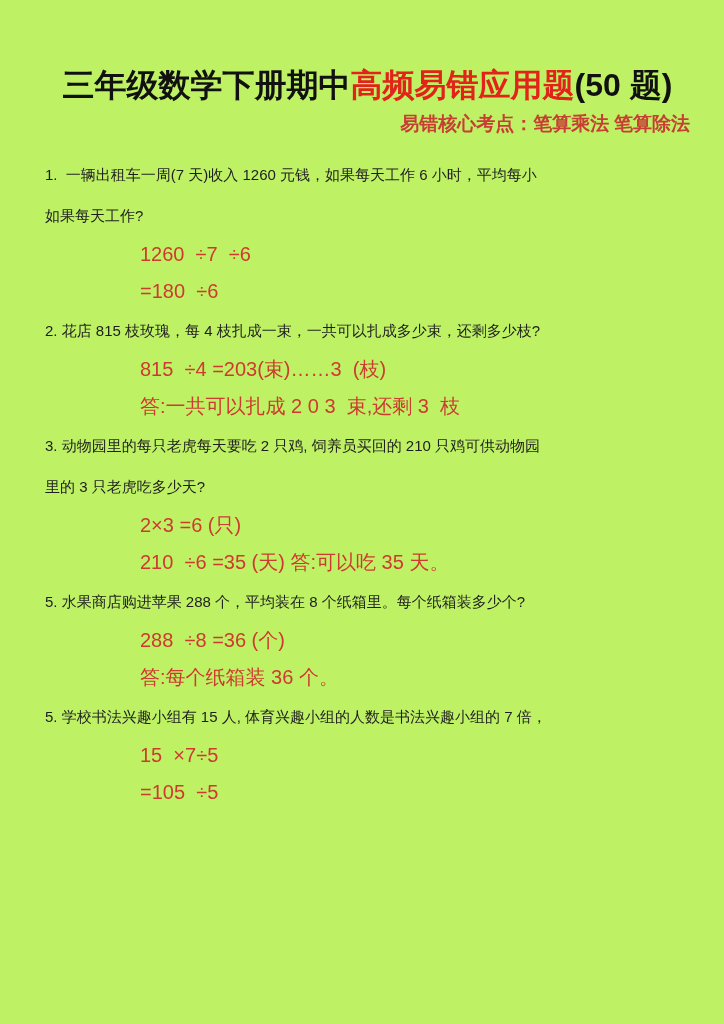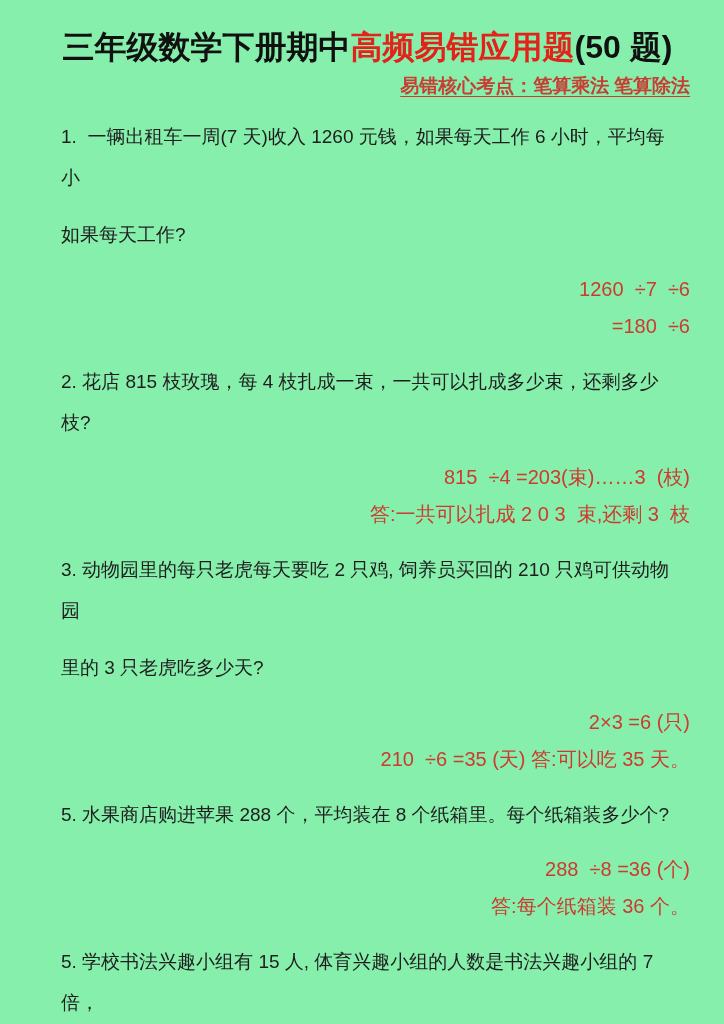--- a/index.html
+++ b/index.html
@@ -5,23 +5,23 @@
   html, body {
     margin: 0;
     padding: 0;
     background: #ffffff;
   }
   .page {
     position: relative;
     width: 724px;
     height: 1024px;
     margin: 0 auto;
-    background: #86efac;
+    background: #bef264;
     box-sizing: border-box;
-    padding: 19px 34px 0 45px;
+    padding: 57px 34px 0 45px;
     font-family: "Liberation Sans", "DejaVu Sans", sans-serif;
     color: #1e1e1e;
     overflow: hidden;
   }
   .title {
     margin: 6px 0 4px 0;
     text-align: center;
     font-size: 32px;
     line-height: 44px;
     font-weight: bold;
@@ -34,36 +34,34 @@
   .subtitle-row {
     text-align: right;
     line-height: 26px;
     margin: 0 0 10px 0;
   }
   .subtitle {
     font-family: "Liberation Serif", "DejaVu Serif", serif;
     font-weight: bold;
     font-size: 19px;
     color: #c83d34;
-    text-decoration: underline;
     text-underline-offset: 4px;
   }
   .questions {
     margin-top: 16px;
   }
   .q-line {
-    margin: 16px;
-    font-size: 19px;
+    margin: 0;
+    font-size: 15px;
     line-height: 41px;
     white-space: pre-wrap;
     color: #1e1e1e;
   }
   .solution {
     margin: 0 0 0 95px;
-    text-align: right;
   }
   .s-line {
     margin: 0;
     font-size: 20px;
     line-height: 37px;
     white-space: pre-wrap;
     color: #ce3a30;
   }
 </style>
 </head>

